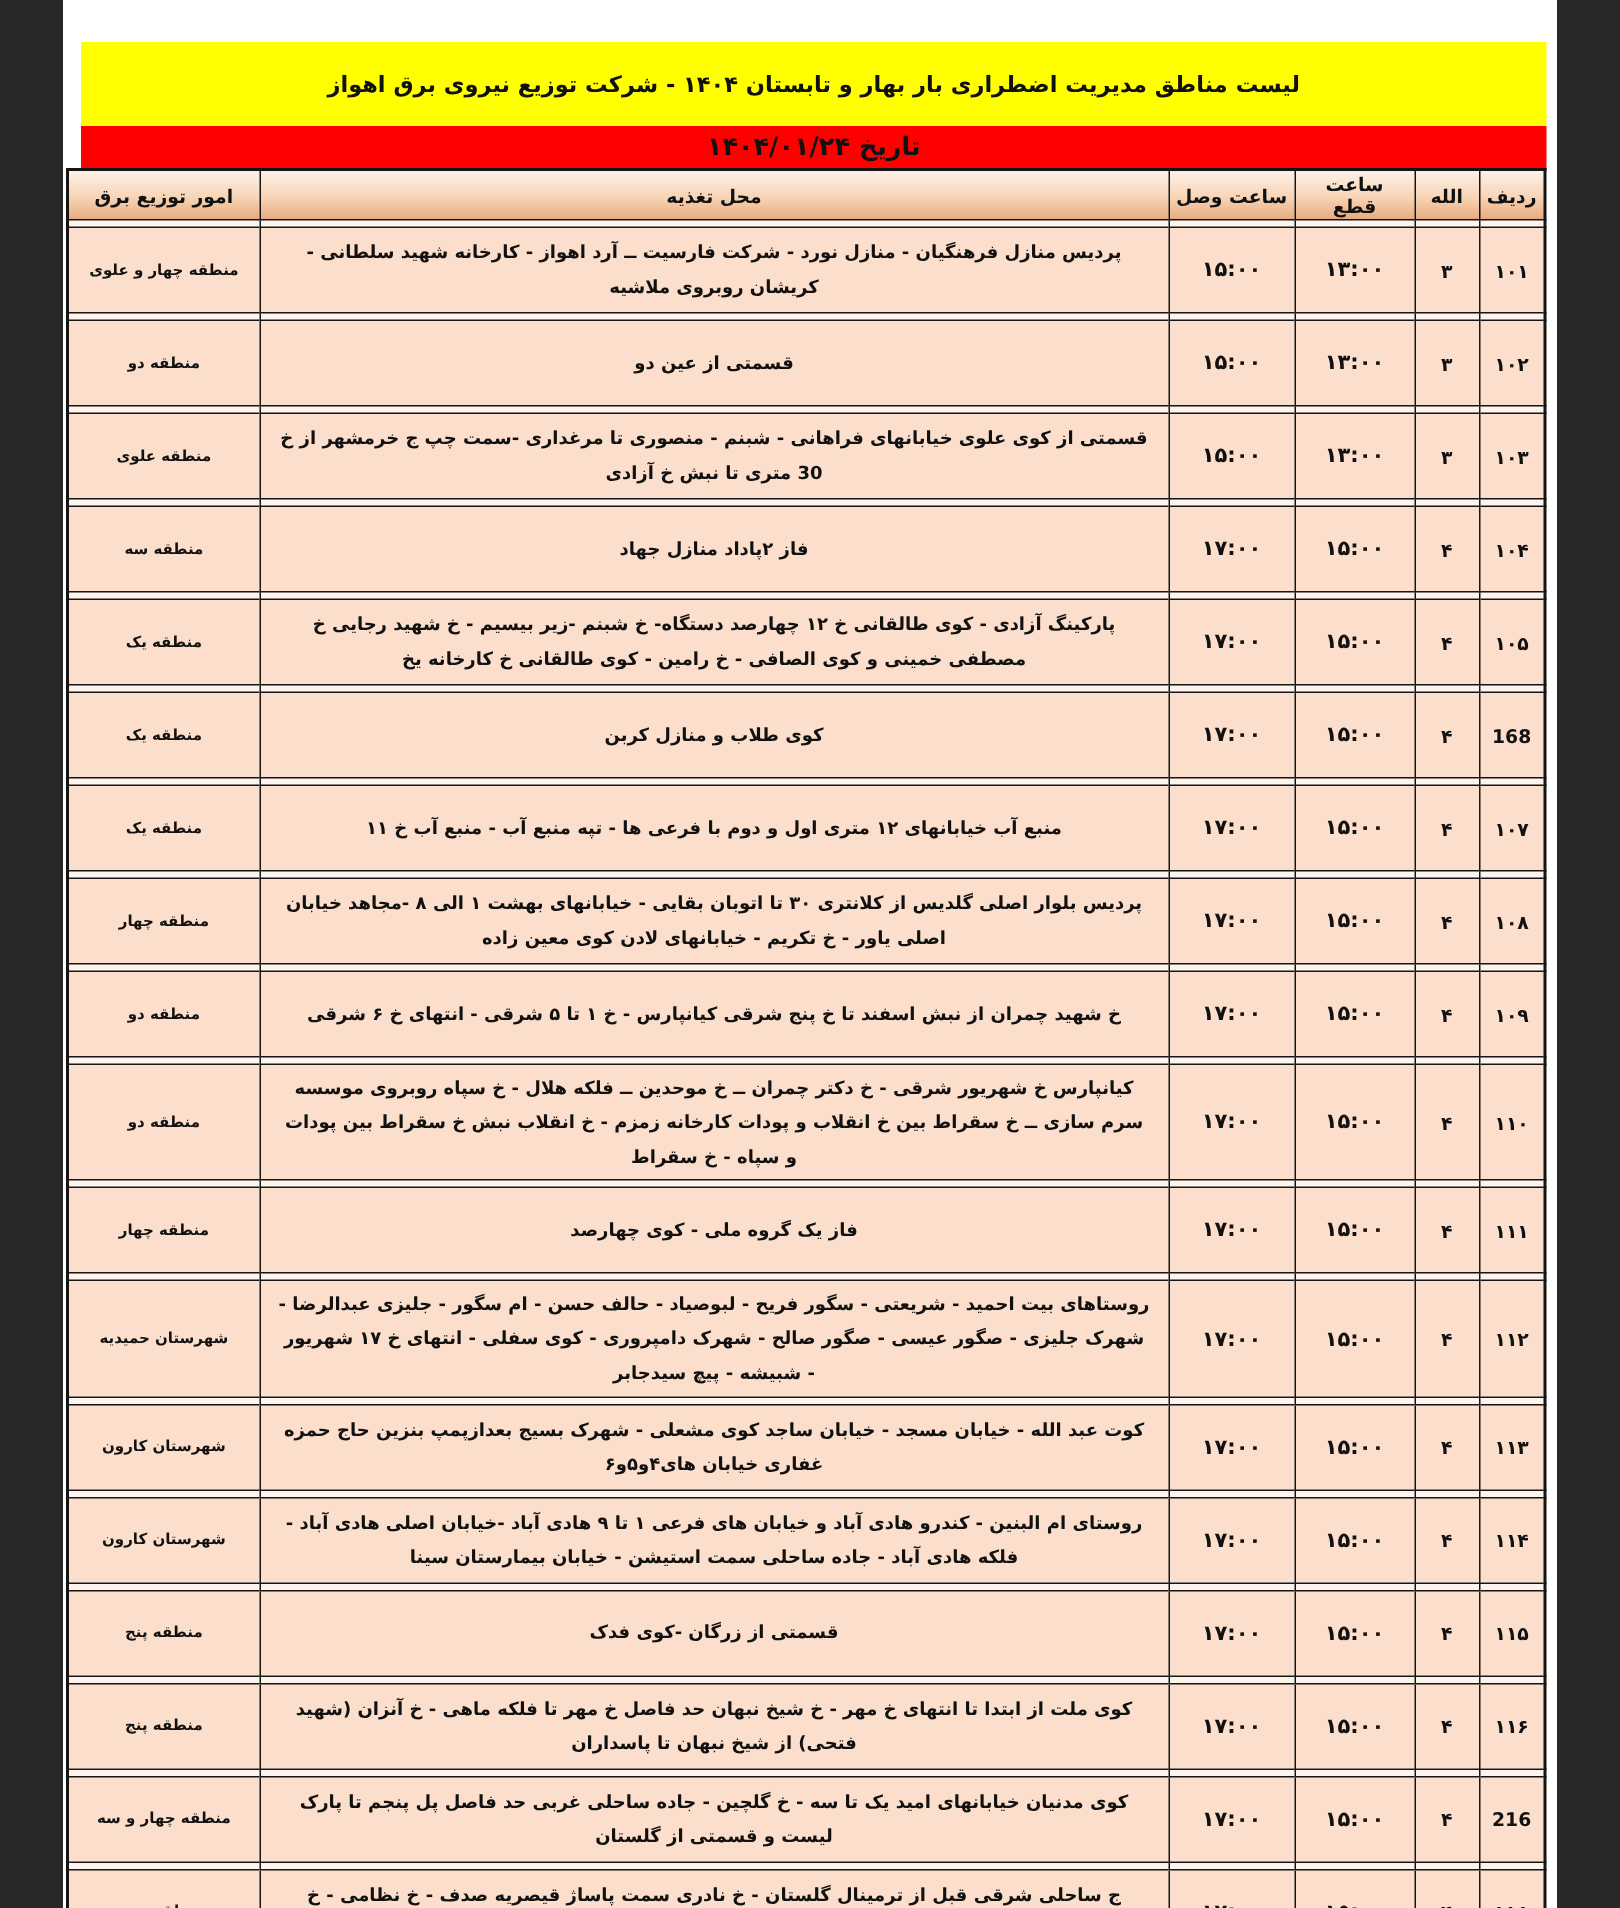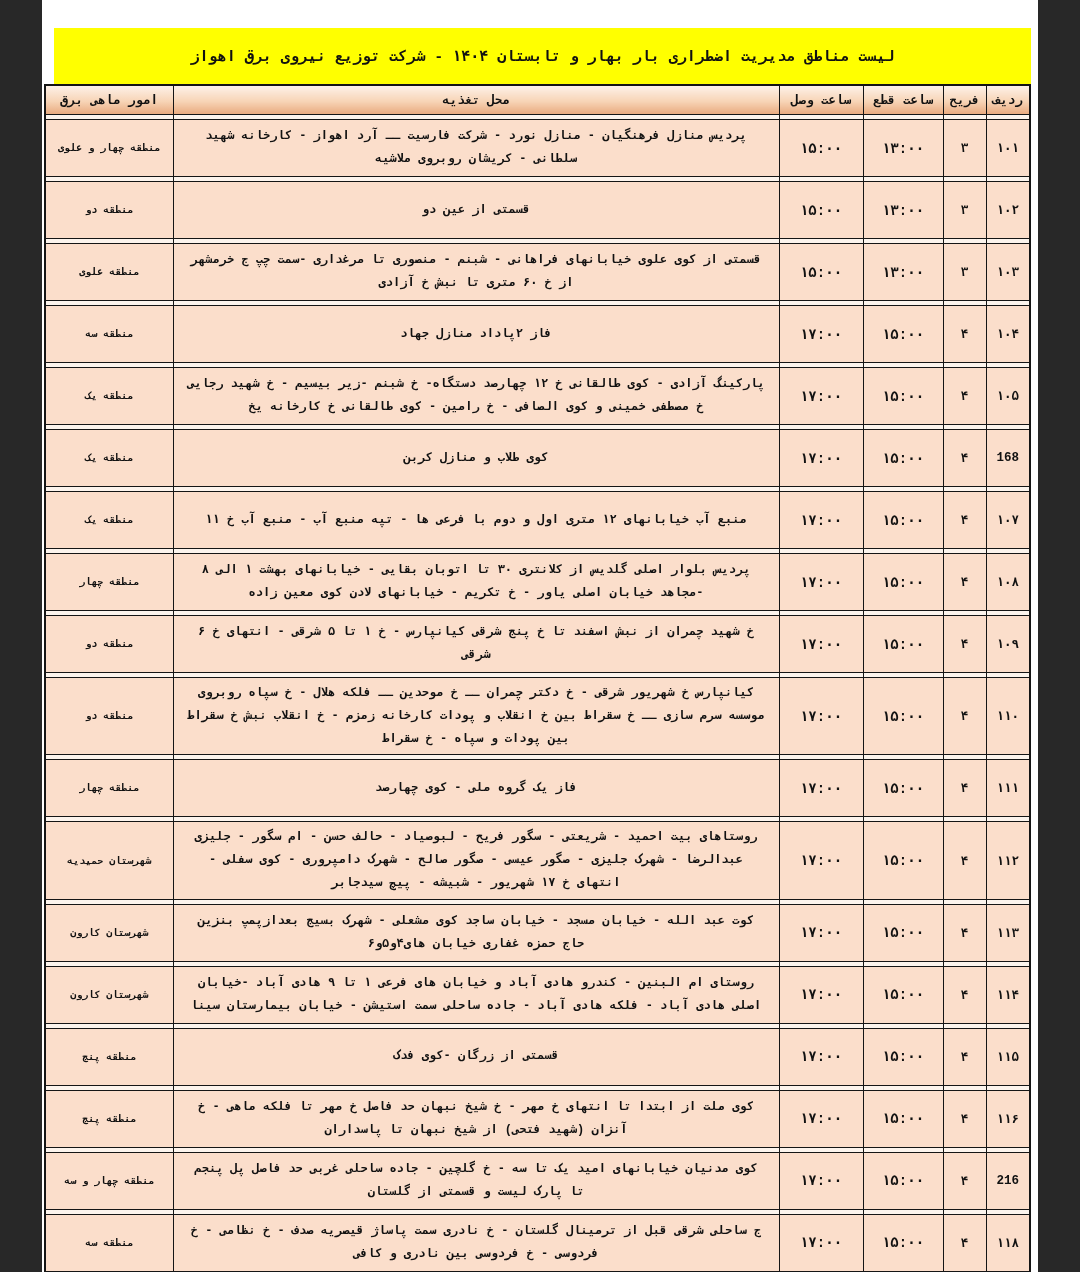--- a/index.html
+++ b/index.html
@@ -28,21 +28,20 @@
 
   .content {
     position: absolute;
     top: 0;
     left: 42px;
     right: 42px;
     bottom: 0;
     box-sizing: border-box;
     padding: 28px 7px 0 12px;
     direction: rtl;
-    font-family: Liberation Mono, monospace;
   }
 
   .title-band {
     background: #ffff00;
     height: 56px;
     display: flex;
     align-items: center;
     justify-content: center;
     font-size: 15px;
     font-weight: bold;
@@ -101,39 +100,42 @@
 </head>
 <body>
 
 <div id="screen">
   <div class="side-band left"></div>
   <div class="side-band right"></div>
 
   <div class="content">
     <div class="title-band">
       <span>لیست مناطق مدیریت اضطراری بار بهار و تابستان ۱۴۰۴ - شرکت توزیع نیروی برق اهواز</span>
+    </div>
+    <div class="date-band">
+      <span>تاریخ ۱۴۰۴/۰۱/۲۴</span>
     </div>
 
     <table class="outage">
       <colgroup>
         <col style="width:44px">
         <col style="width:43px">
         <col style="width:80px">
         <col style="width:84px">
         <col style="width:606px">
         <col style="width:128px">
       </colgroup>
       <thead>
         <tr>
           <th>ردیف</th>
-          <th>فریح</th>
+          <th>الله</th>
           <th>ساعت قطع</th>
           <th>ساعت وصل</th>
           <th>محل تغذیه</th>
-          <th>امور ماهی برق</th>
+          <th>امور توزیع برق</th>
         </tr>
       </thead>
       <tbody id="rows-body">
 
   <tr class="gap-row">
     <td></td>
             <td></td>
             <td></td>
     <td></td>
             <td></td>
@@ -171,21 +173,21 @@
             <td></td>
     <td></td>
             <td></td>
             <td></td>
   </tr>
   <tr class="data-row">
     <td class="c-num">۱۰۳</td>
     <td class="c-num">۳</td>
     <td class="c-time">۱۳:۰۰</td>
     <td class="c-time">۱۵:۰۰</td>
-    <td class="c-loc">قسمتی از کوی علوی خیابانهای فراهانی - شبنم - منصوری تا مرغداری -سمت چپ ج خرمشهر از خ ۶۰ متری تا نبش خ آزادی</td>
+    <td class="c-loc">قسمتی از کوی علوی خیابانهای فراهانی - شبنم - منصوری تا مرغداری -سمت چپ ج خرمشهر از خ 30 متری تا نبش خ آزادی</td>
     <td class="c-dist">منطقه علوی</td>
   </tr>
 
   <tr class="gap-row">
     <td></td>
             <td></td>
             <td></td>
     <td></td>
             <td></td>
             <td></td>

